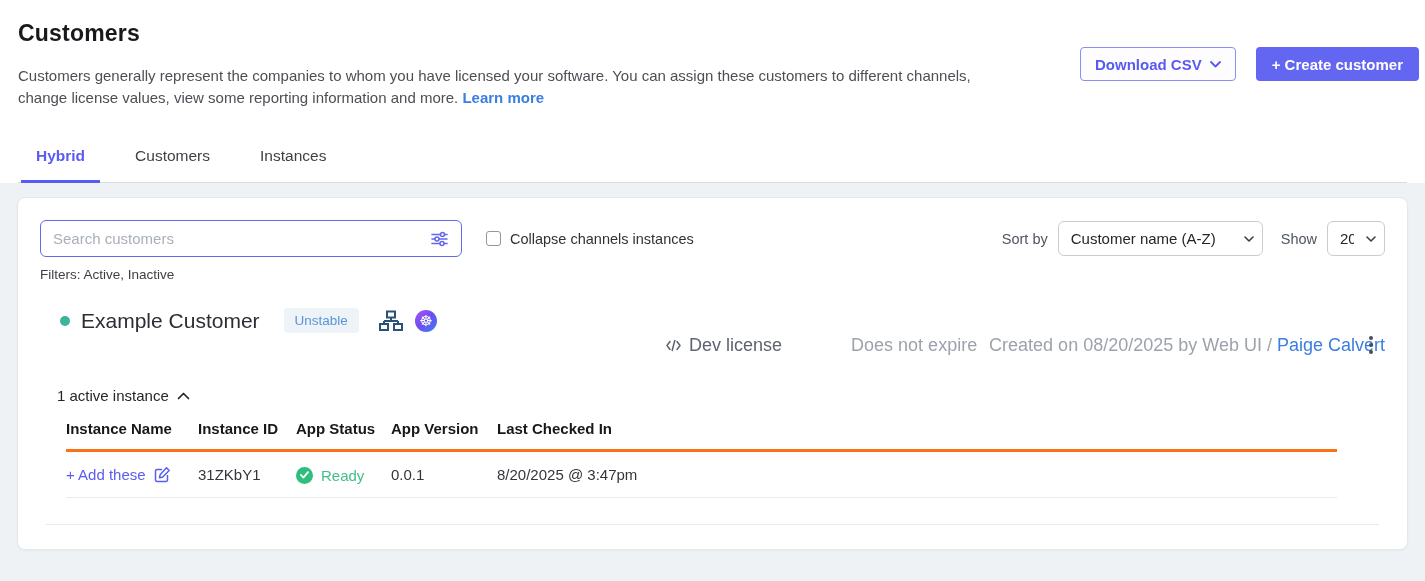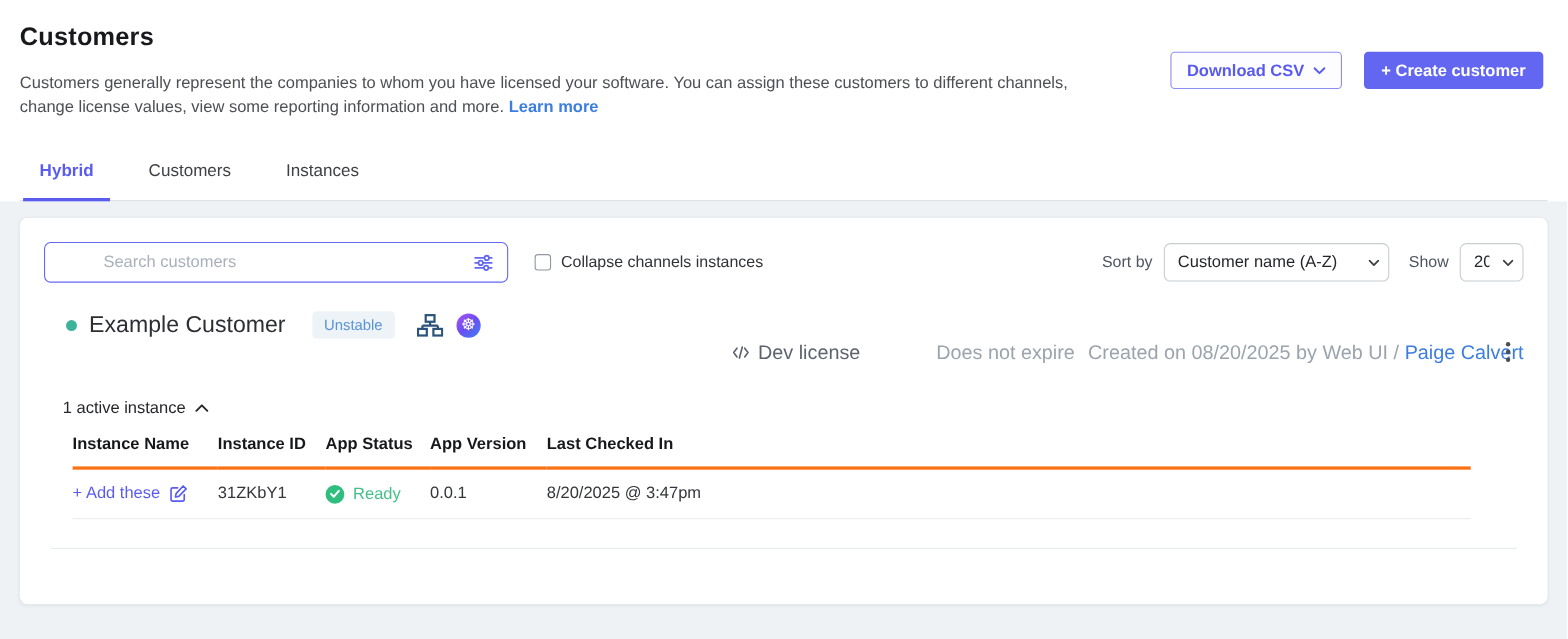--- a/index.html
+++ b/index.html
@@ -8,36 +8,36 @@
     font-family: "Liberation Sans", sans-serif;
     background: #ffffff;
     color: #33363b;
     display: flex; flex-direction: column;
   }
   
   .page-header { padding: 20px 18px 0 18px; position: relative; background: #fff; }
   .page-title { font-size: 23px; font-weight: 800; color: #17191c; letter-spacing: .2px; }
   .page-desc { margin-top: 18px; font-size: 15px; line-height: 22px; color: #4c4f54; max-width: 965px; }
   .link { color: #3b7de0; text-decoration: none; font-weight: 600; cursor: pointer; }
-  .header-actions { position: absolute; top: 47px; right: 22px; display: flex; gap: 20px; }
+  .header-actions { position: absolute; top: 47px; right: 6px; display: flex; gap: 20px; }
   .btn { height: 34px; border-radius: 4px; font-size: 15px; font-weight: 700; display: inline-flex; align-items: center; cursor: pointer; font-family: inherit; }
   .btn-outline { background: #fdfdff; color: #585af0; border: 1px solid #8b8df0; padding: 0 14px; gap: 8px; }
   .btn-primary { background: #6366f1; color: #ffffff; border: none; padding: 0 16px; }
   
   .tabs { display: flex; margin-top: 38px; border-bottom: 1px solid #d8dde2; }
   .tab { padding: 0 15px 15px 15px; margin-right: 20px; font-size: 15.5px; color: #3e4146; cursor: pointer; border-bottom: 3px solid transparent; margin-bottom: -1px; }
   .tab.active { color: #5a5cf0; font-weight: 700; border-bottom-color: #5a5cf0; }
   .tabs .tab:first-child { margin-left: 3px; }
   
   .content-bg { flex: 1; background: #eef2f5; padding: 14px 17px; }
   .card { background: #fff; border: 1px solid #e3e8eb; border-radius: 8px; box-shadow: 0 1px 2px rgba(30,40,50,.04); padding: 22px 22px 20px 22px; height: 353px; }
   
   .toolbar { display: flex; align-items: center; }
   .search-box { width: 422px; height: 37px; border: 1px solid #6468ef; border-radius: 6px; display: flex; align-items: center; padding: 0 12px; background: #fff; }
-  .search-box input { border: none; outline: none; flex: 1; font-size: 15px; color: #ec4899; font-family: inherit; background: transparent; margin-left: 41px; }
+  .search-box input { border: none; outline: none; flex: 1; font-size: 15px; color: #ec4899; font-family: inherit; background: transparent; }
   .search-box input::placeholder { color: #a9b0ba; }
   .checkbox-row { display: flex; align-items: center; gap: 9px; margin-left: 24px; cursor: pointer; }
   .checkbox-row input { appearance: none; width: 15px; height: 15px; border: 1px solid #8f97a1; border-radius: 3px; background: #fff; cursor: pointer; }
   .checkbox-row .cb-label { font-size: 14.5px; color: #2f3338; }
   .toolbar-right { margin-left: auto; display: flex; align-items: center; gap: 10px; }
   .ctl-label { font-size: 14.5px; color: #4e5560; }
   .select-wrap { position: relative; display: inline-flex; }
   .select-wrap select { appearance: none; -webkit-appearance: none; font-family: inherit; font-size: 15px; color: #23262b; height: 35px; border: 1px solid #c8cdd2; border-radius: 6px; background: #fff; padding: 0 30px 0 12px; cursor: pointer; }
   .select-wrap .sel-chevron { position: absolute; right: 9px; top: 50%; transform: translateY(-50%); pointer-events: none; display: flex; }
   .filters-note { margin-top: 10px; font-size: 13.5px; color: #3c3f44; }
@@ -139,20 +139,21 @@
           </select>
           <span class="sel-chevron">
             <svg width="10" height="6" viewBox="0 0 10 6" fill="none">
                 <path d="M1 1l4 4 4-4" stroke="#3c3f44" stroke-width="1.6" stroke-linecap="round" stroke-linejoin="round"></path>
               </svg>
           </span>
         </span>
       </div>
     </div>
 
+    <div class="filters-note">Filters: Active, Inactive</div>
 
     <div class="customer">
       <div class="cust-name-row">
         <span class="status-dot"></span>
         <span class="cust-name">Example Customer</span>
         <span class="badge">Unstable</span>
         <span class="cust-icons">
           <span style="display:flex;">
             <svg width="24" height="22" viewBox="0 0 24 22" fill="none" stroke="#2b5379" stroke-width="2">
               <rect x="8" y="1.5" width="8" height="6"></rect>

